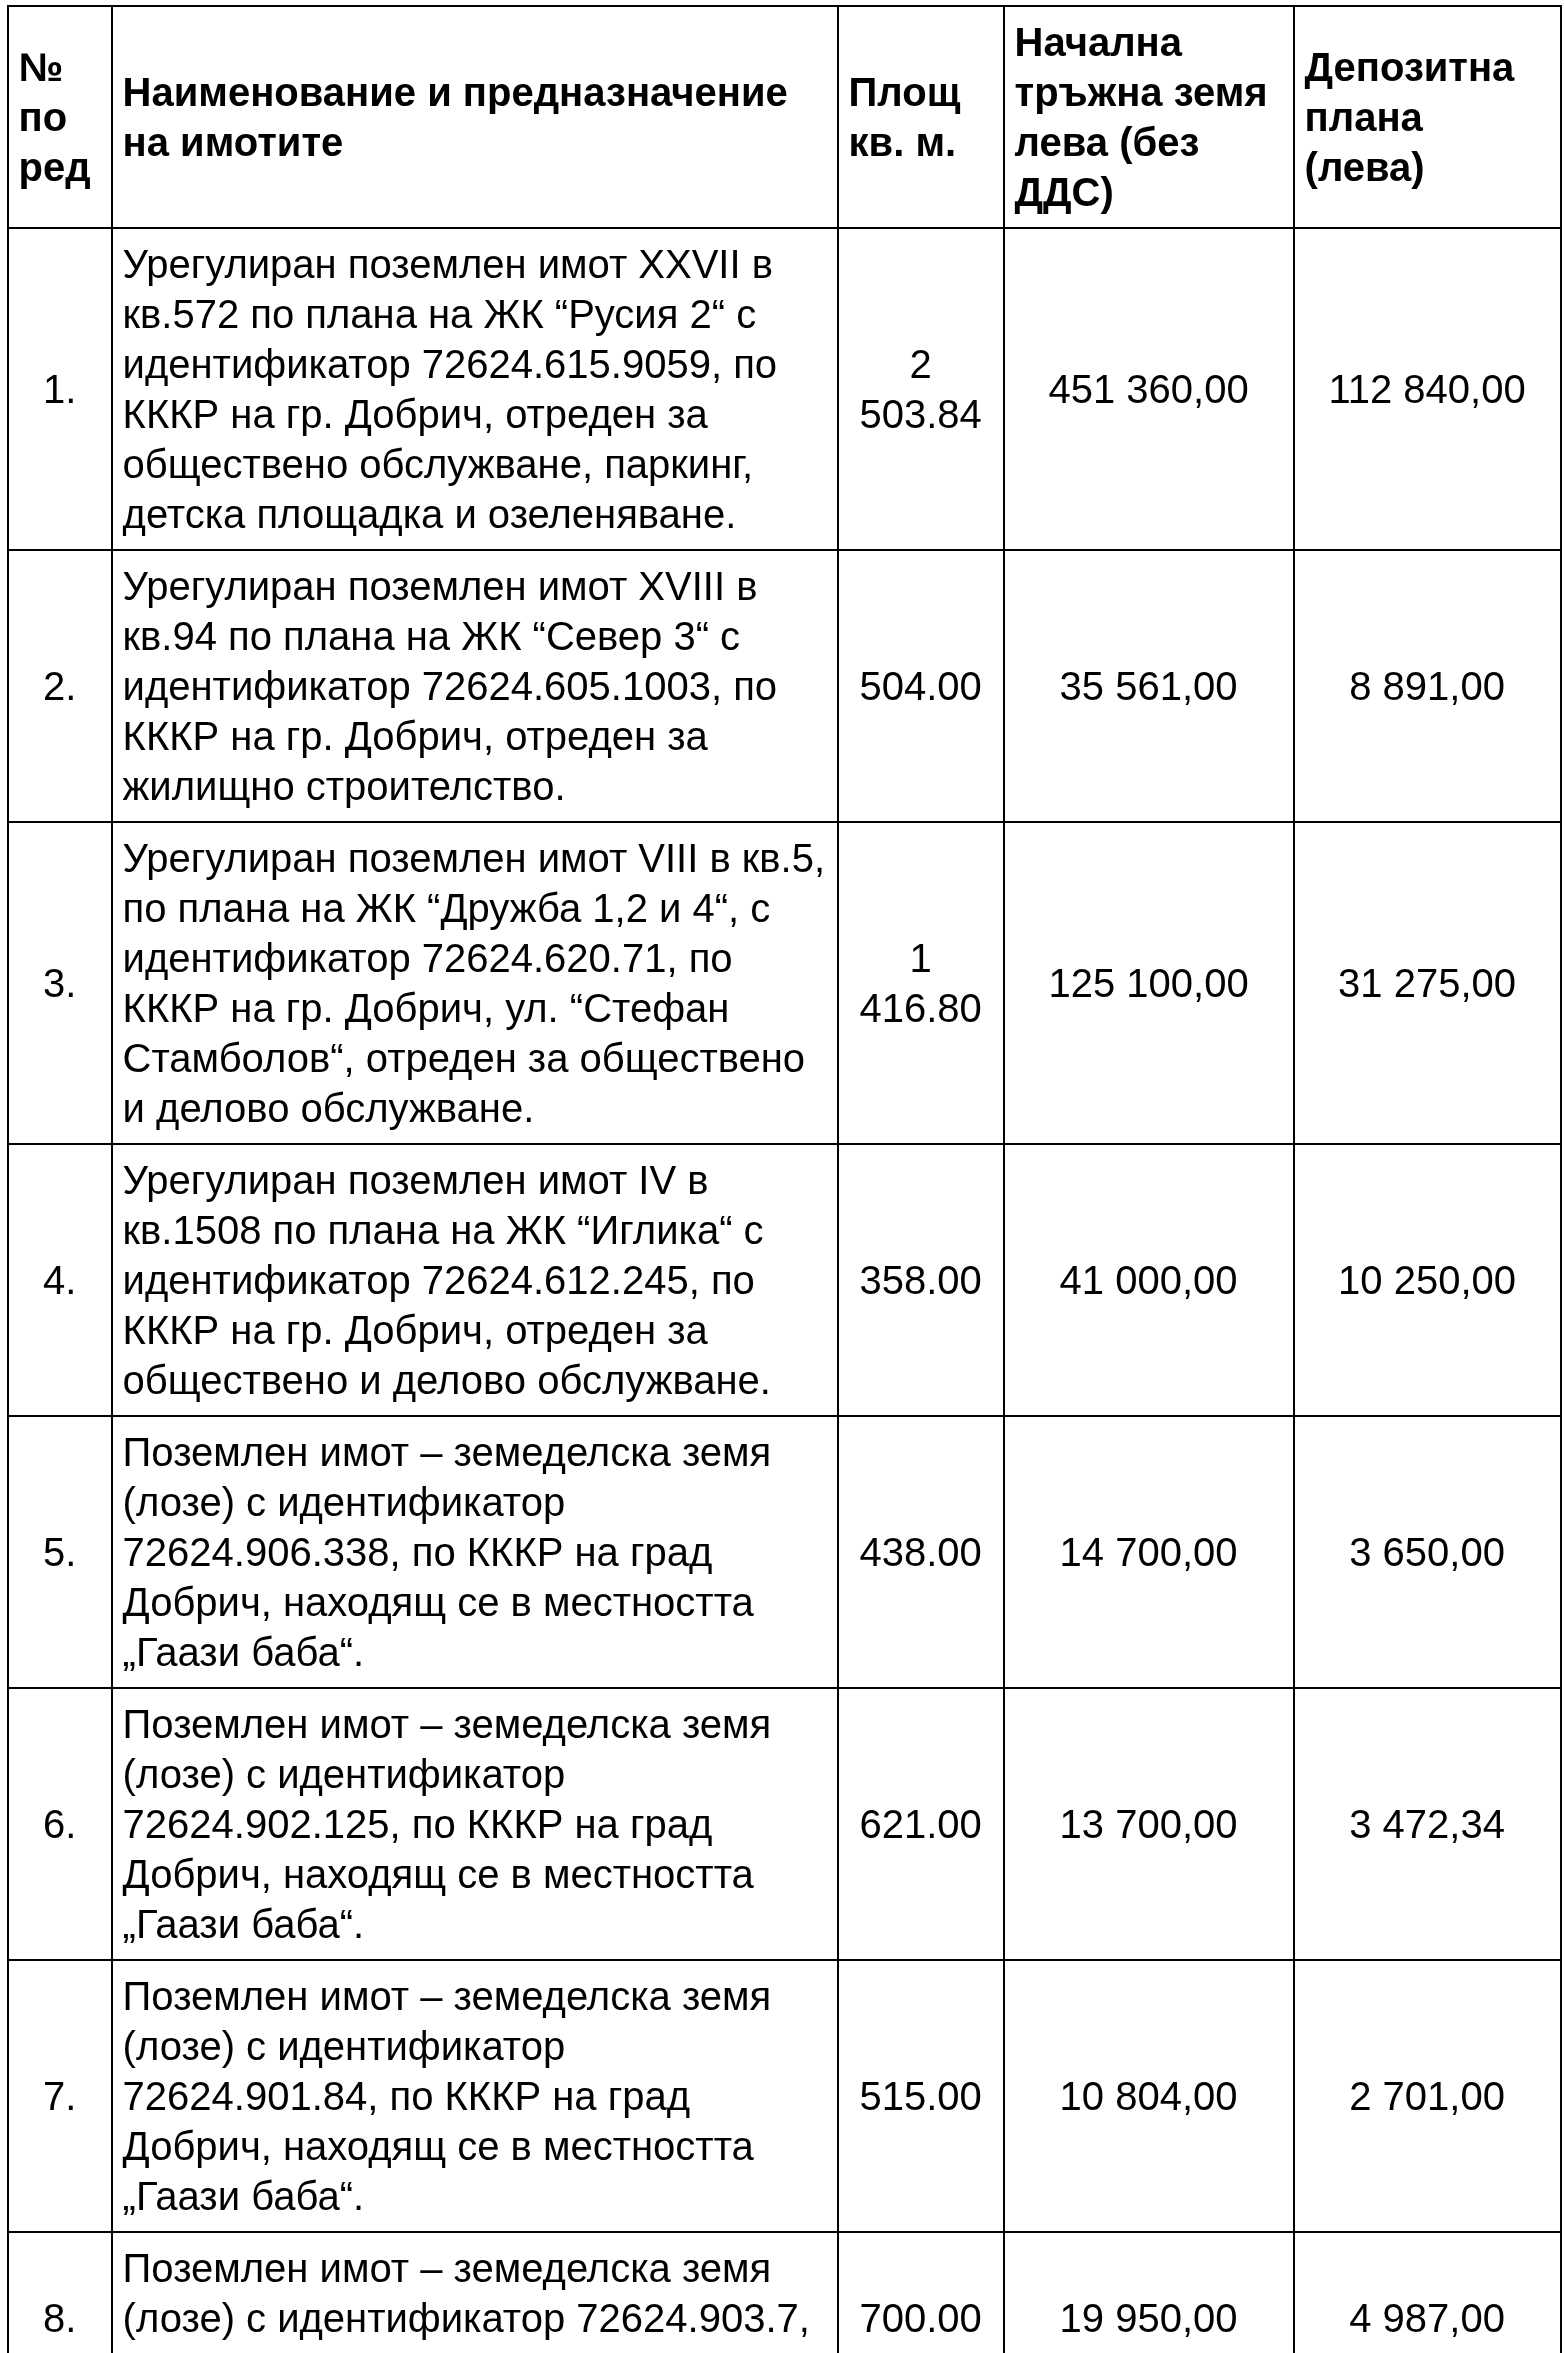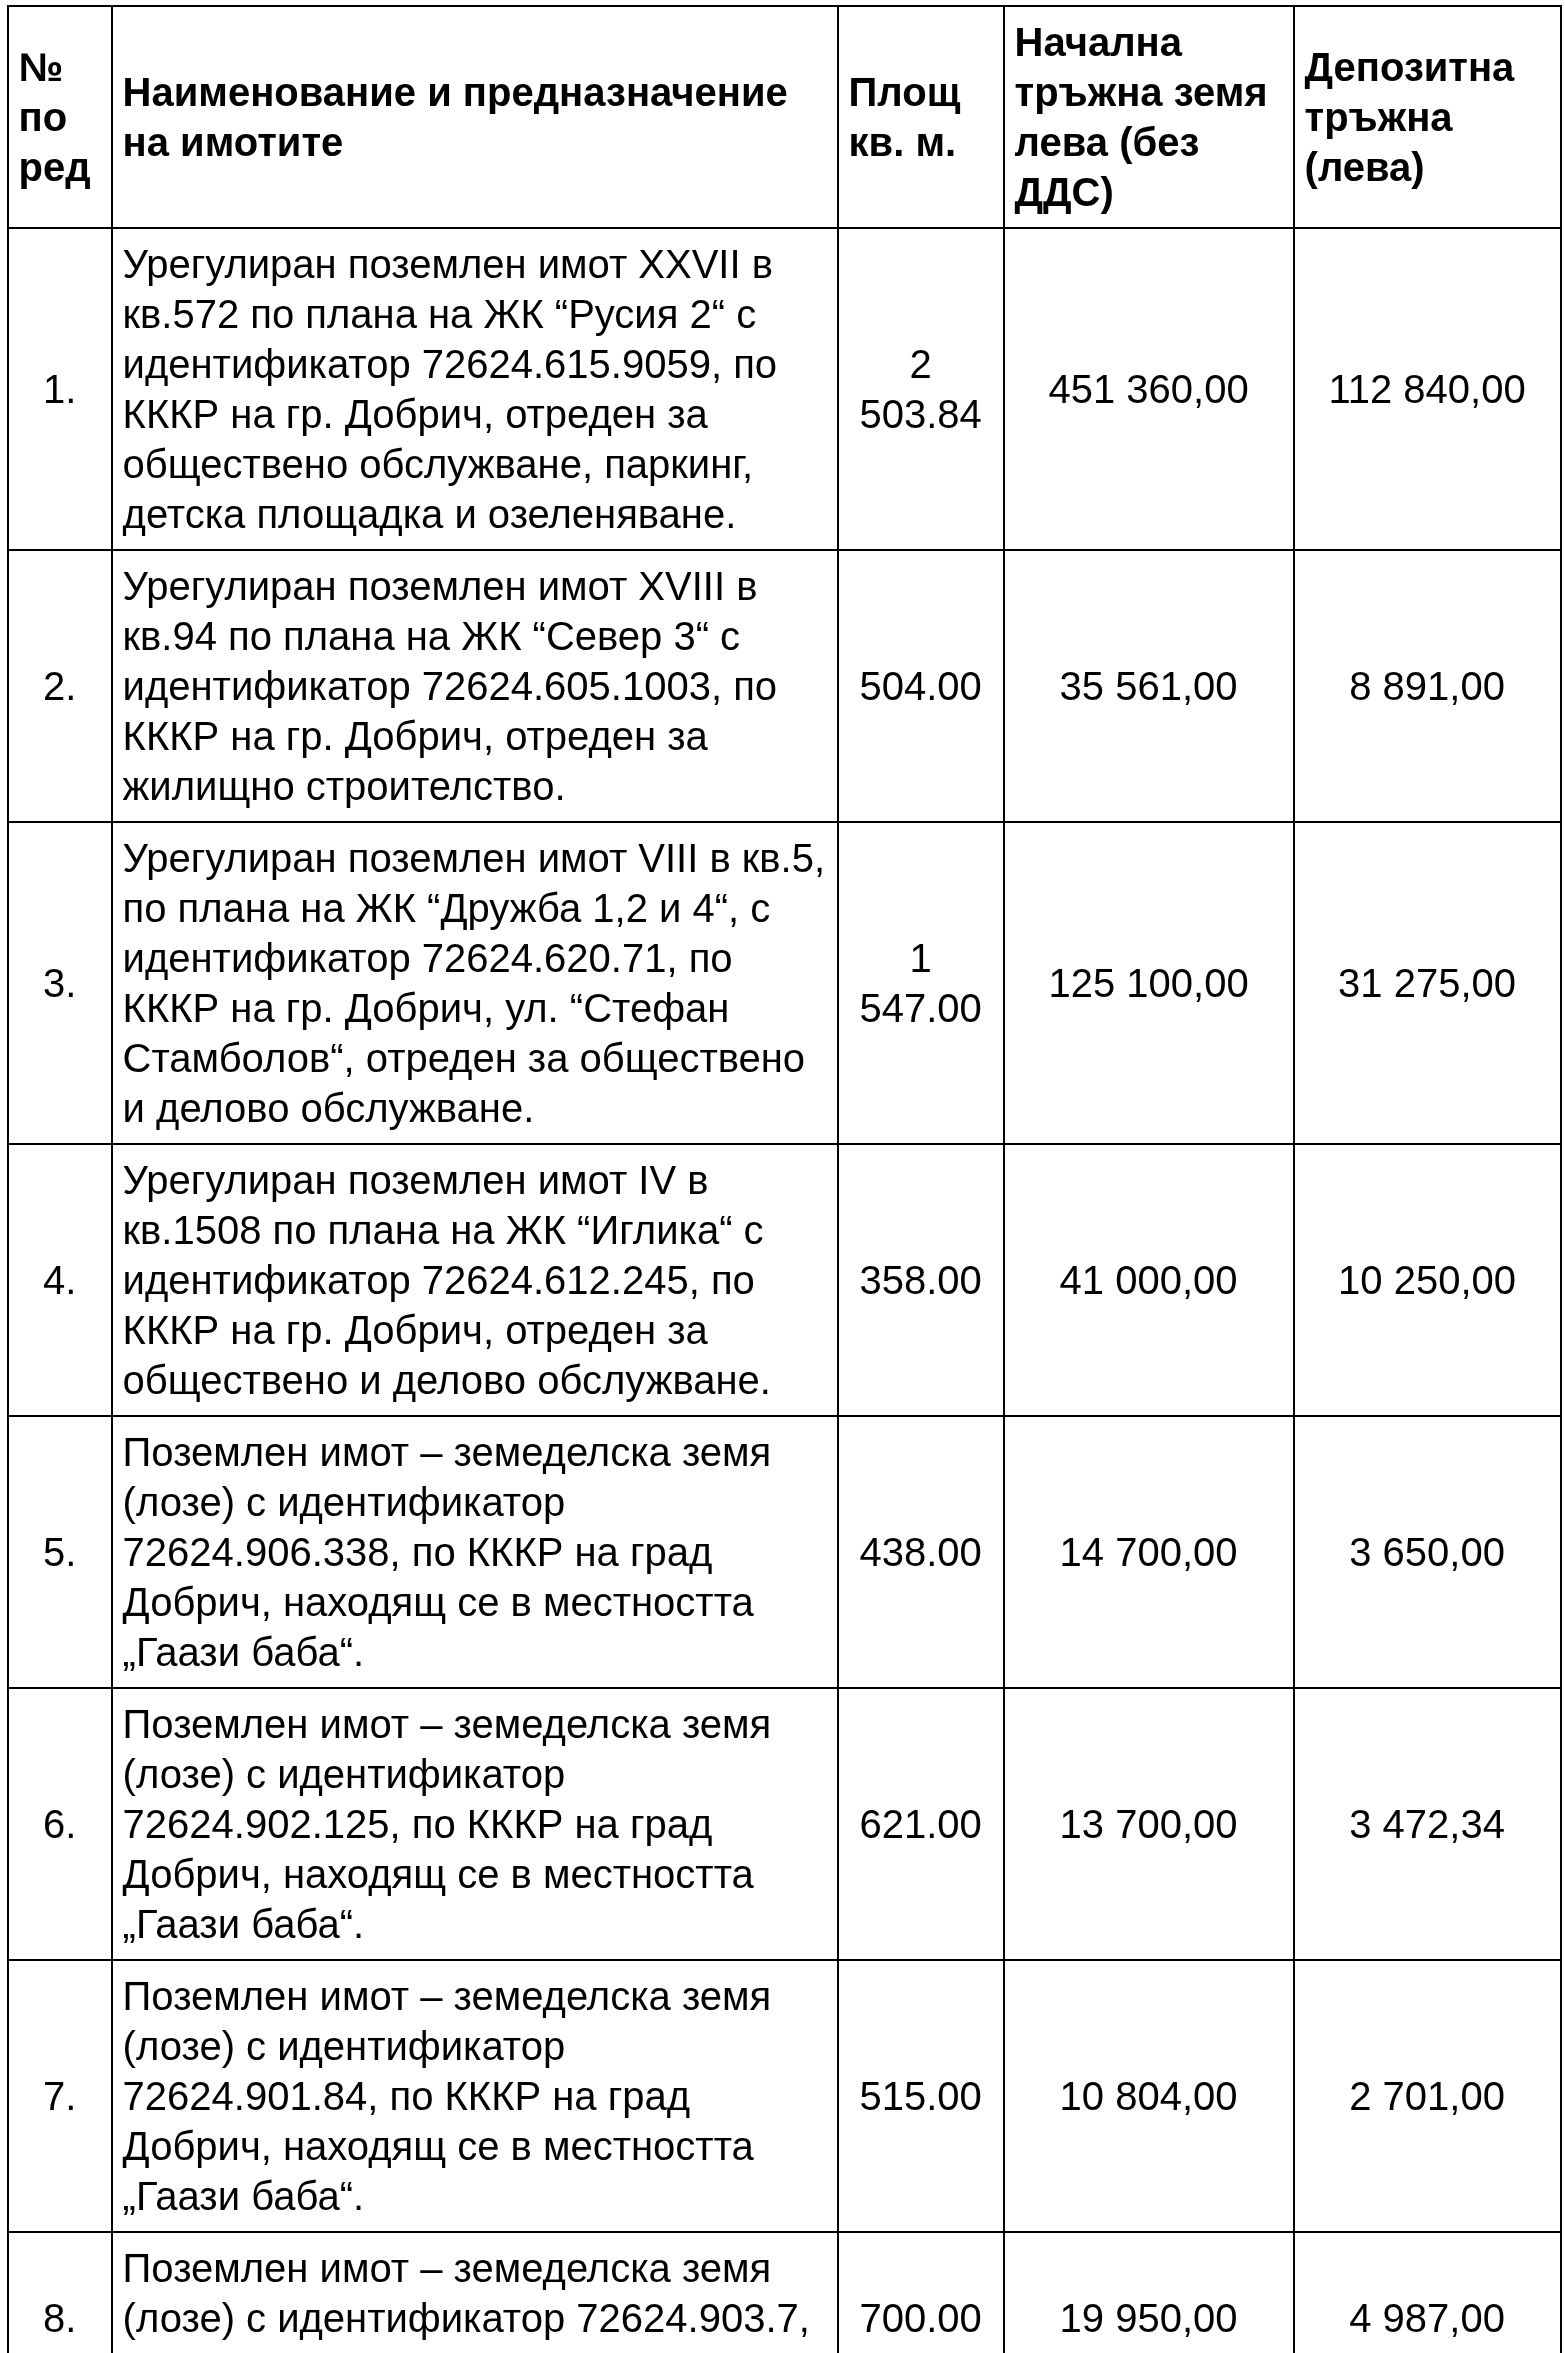--- a/index.html
+++ b/index.html
@@ -65,42 +65,42 @@
   </colgroup>
   <thead>
     <tr>
       <th class="prelines">№
 по
 ред</th>
       <th>Наименование и предназначение на имотите</th>
       <th class="prelines">Площ
 кв. м.</th>
       <th class="justify">Начална тръжна земя лева (без ДДС)</th>
-      <th>Депозитна тръжна (лева)</th>
+      <th>Депозитна плана (лева)</th>
     </tr>
   </thead>
   <tbody>
     <tr>
       <td class="c-num">1.</td>
       <td class="c-name">Урегулиран поземлен имот XXVII в кв.572 по плана на ЖК “Русия 2“ с идентификатор 72624.615.9059, по КККР на гр. Добрич, отреден за обществено обслужване, паркинг, детска площадка и озеленяване.</td>
       <td class="c-area">2 503.84</td>
       <td class="c-price">451 360,00</td>
       <td class="c-deposit">112 840,00</td>
     </tr>
     <tr>
       <td class="c-num">2.</td>
       <td class="c-name">Урегулиран поземлен имот XVIII в кв.94 по плана на ЖК “Север 3“ с идентификатор 72624.605.1003, по КККР на гр. Добрич, отреден за жилищно строителство.</td>
       <td class="c-area">504.00</td>
       <td class="c-price">35 561,00</td>
       <td class="c-deposit">8 891,00</td>
     </tr>
     <tr>
       <td class="c-num">3.</td>
       <td class="c-name">Урегулиран поземлен имот VIII в кв.5, по плана на ЖК “Дружба 1,2 и 4“, с идентификатор 72624.620.71, по КККР на гр. Добрич, ул. “Стефан Стамболов“, отреден за обществено и делово обслужване.</td>
-      <td class="c-area">1 547.00</td>
+      <td class="c-area">1 416.80</td>
       <td class="c-price">125 100,00</td>
       <td class="c-deposit">31 275,00</td>
     </tr>
     <tr>
       <td class="c-num">4.</td>
       <td class="c-name">Урегулиран поземлен имот IV в кв.1508 по плана на ЖК “Иглика“ с идентификатор 72624.612.245, по КККР на гр. Добрич, отреден за обществено и делово обслужване.</td>
       <td class="c-area">358.00</td>
       <td class="c-price">41 000,00</td>
       <td class="c-deposit">10 250,00</td>
     </tr>

